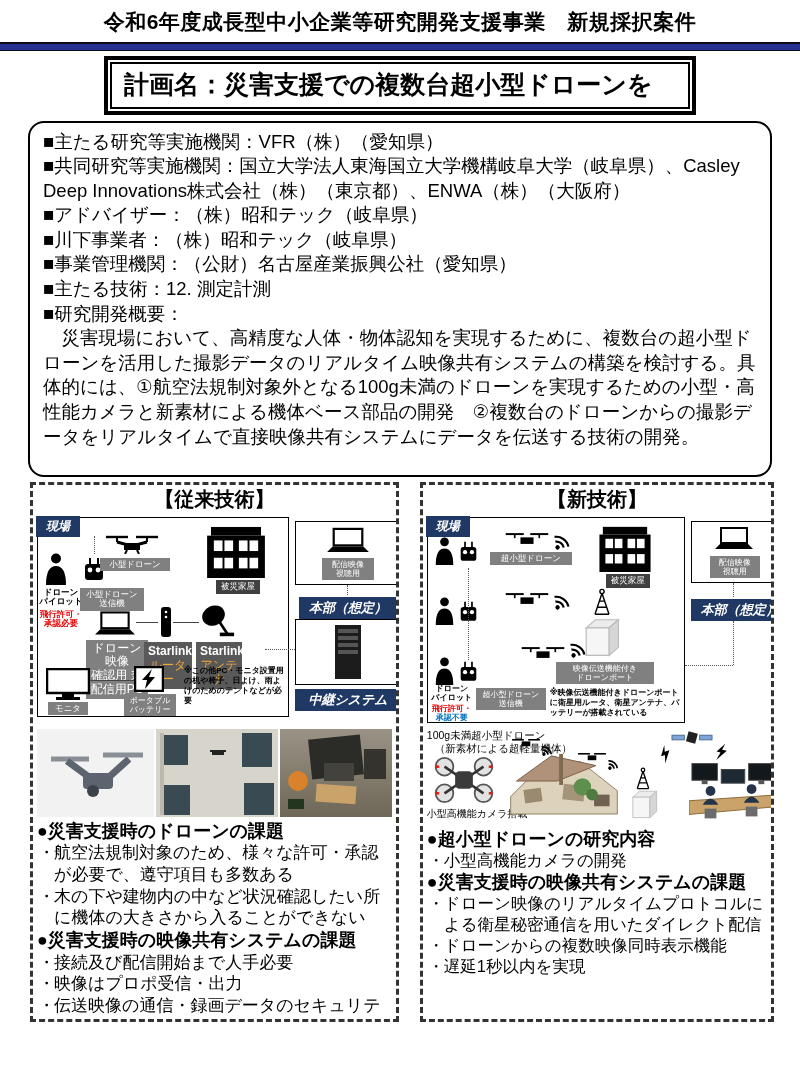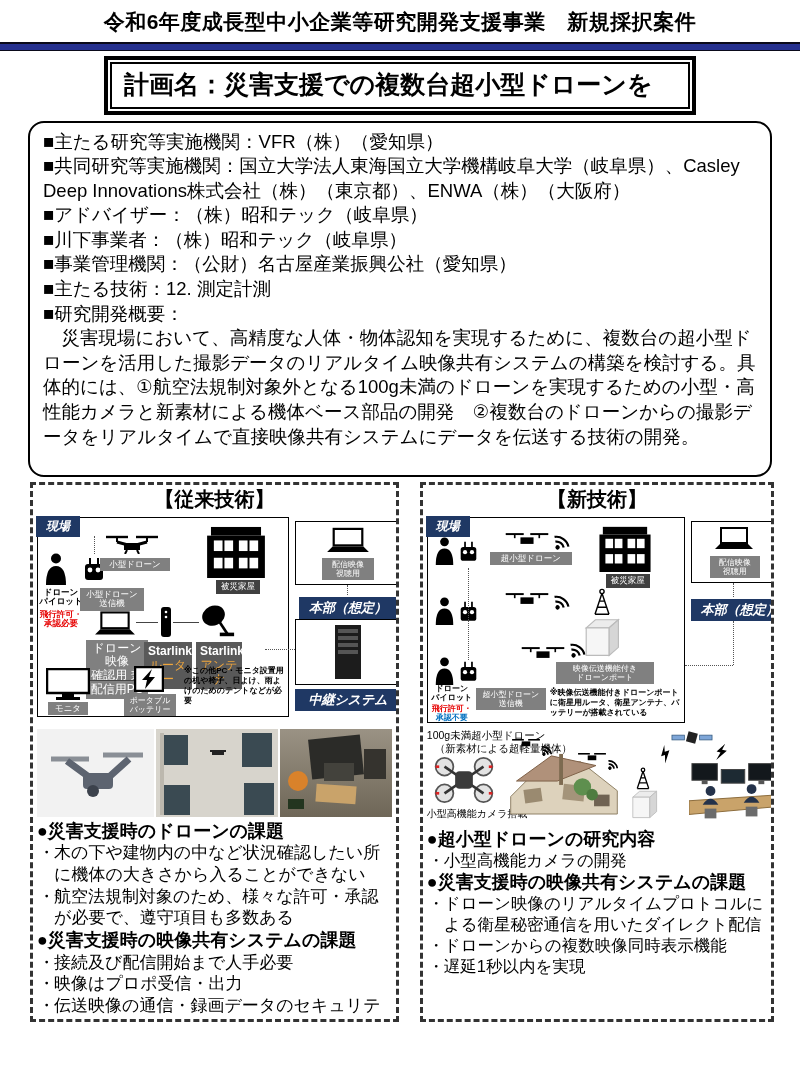--- a/index.html
+++ b/index.html
@@ -236,22 +236,22 @@
               <circle cx="18" cy="52" r="10" fill="#d9822b"></circle>
               <rect x="36" y="56" width="40" height="18" fill="#c9a36a" transform="rotate(4 56 65)"></rect>
               <rect x="84" y="20" width="22" height="30" fill="#35332e"></rect>
               <rect x="8" y="70" width="16" height="10" fill="#23351f"></rect>
             </svg>
         </div>
       </div>
 
       <div class="buls">
         <div class="bul-head">●災害支援時のドローンの課題</div>
+        <div class="bullet">航空法規制対象のため、様々な許可・承認が必要で、遵守項目も多数ある</div>
         <div class="bullet">木の下や建物内の中など状況確認したい所に機体の大きさから入ることができない</div>
-        <div class="bullet">航空法規制対象のため、様々な許可・承認が必要で、遵守項目も多数ある</div>
         <div class="bul-head">●災害支援時の映像共有システムの課題</div>
         <div class="bullet">接続及び配信開始まで人手必要</div>
         <div class="bullet">映像はプロポ受信・出力</div>
         <div class="bullet">伝送映像の通信・録画データのセキュリティ遅延が大きく発生（1～5秒）</div>
       </div>
     </div>
 
     <div class="panel right">
       <div class="ptitle">【新技術】</div>
 

